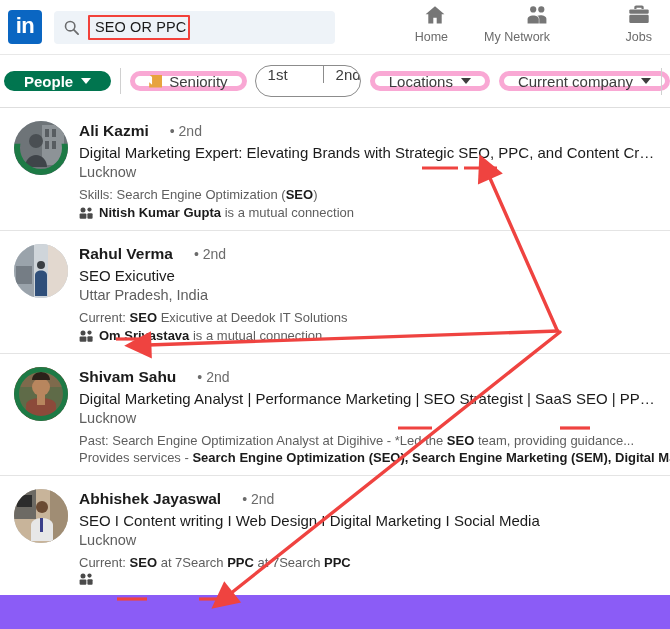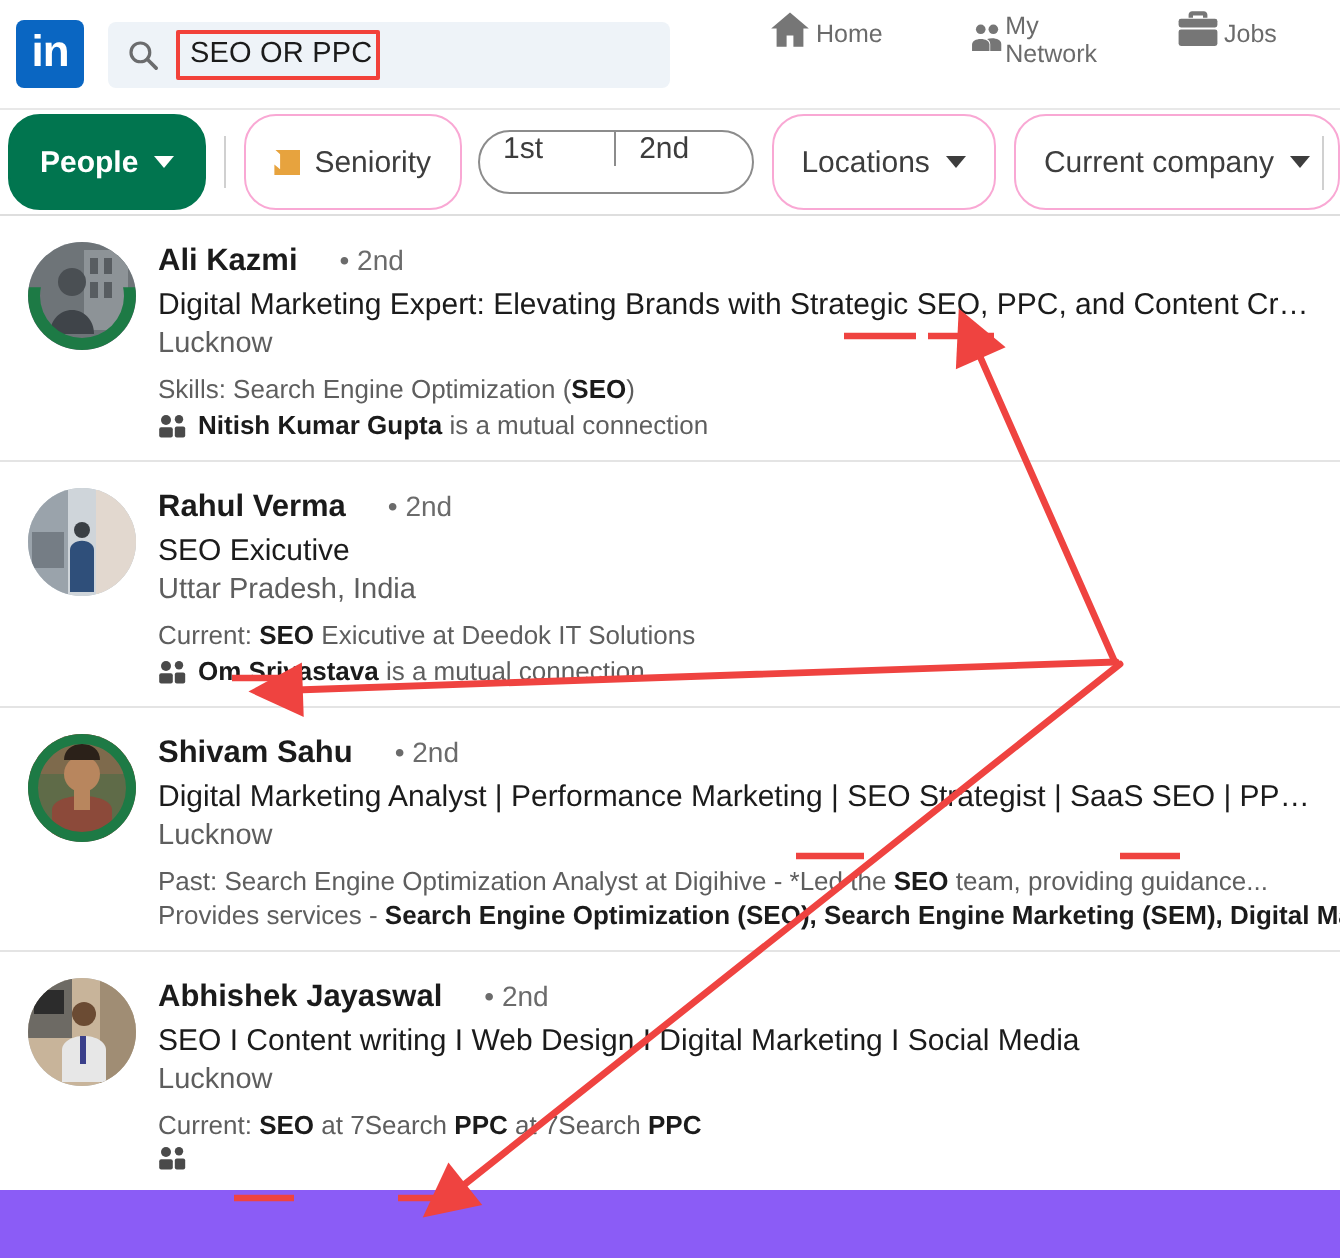--- a/index.html
+++ b/index.html
@@ -60,42 +60,42 @@
   }
   .navitems {
     position: absolute;
     right: 18px; top: 3px;
     display: flex;
     align-items: flex-start;
     gap: 36px;
   }
   .navitem {
     width: 66px;
-    display: flex; flex-direction: row; align-items: center;
+    display: flex; flex-direction: column; align-items: flex-end;
     color: #6b6b6b;
     cursor: pointer;
   }
   .navitem svg { display: block; }
   .navitem span { font-size: 12.5px; margin-top: 3px; color: #6b6b6b; }
 
   
   .filterbar {
     position: relative;
     height: 53px;
     background: #ffffff;
     display: flex;
     align-items: center;
     padding-left: 4px;
     border-bottom: 1px solid #dedede;
   }
   .pill {
     display: inline-flex;
     align-items: center;
-    height: 48px;
-    border: 1px solid #f9a8d4;
+    height: 20px;
+    border: 5px solid #f9a8d4;
     border-radius: 16px;
     padding: 0 14px;
     font-size: 15px;
     color: #3d3d3d;
     background: #fff;
     white-space: nowrap;
     cursor: pointer;
   }
   .pill.primary {
     background: #01754f;

